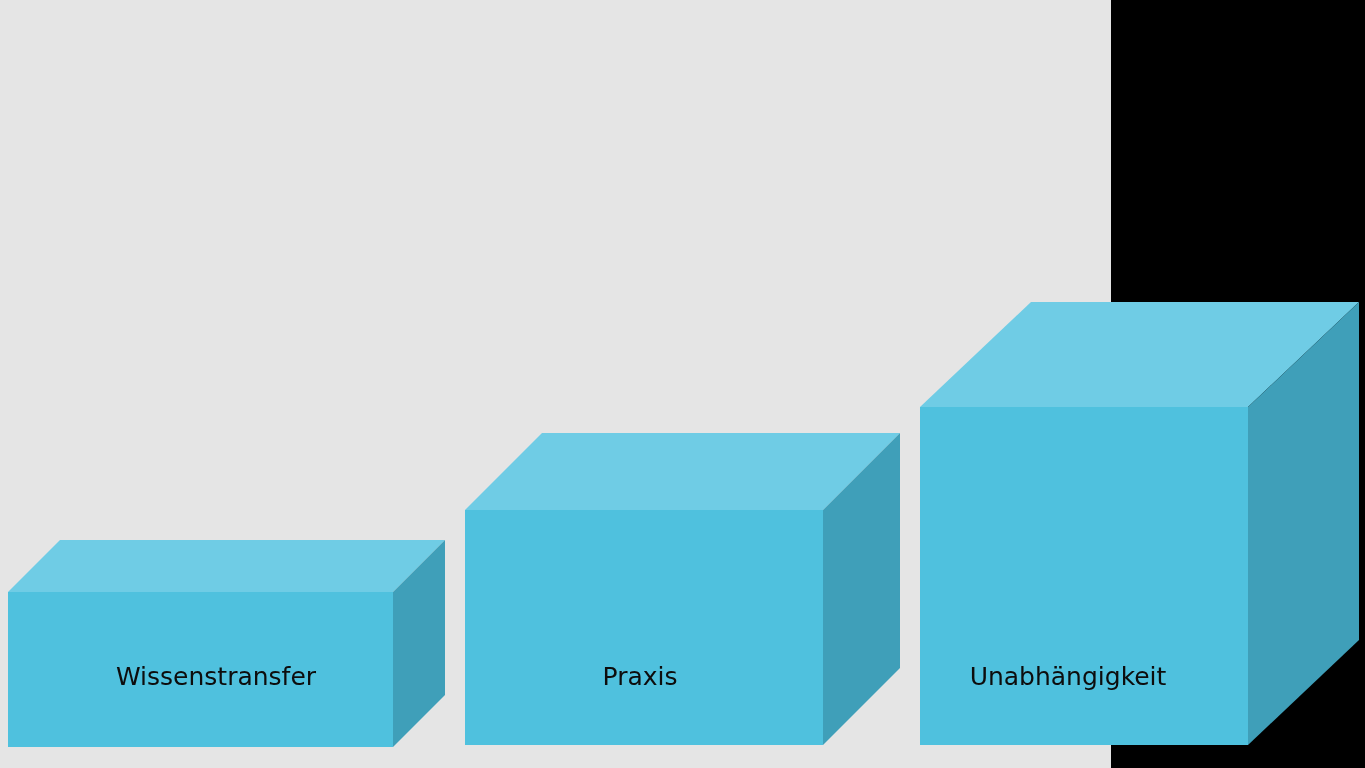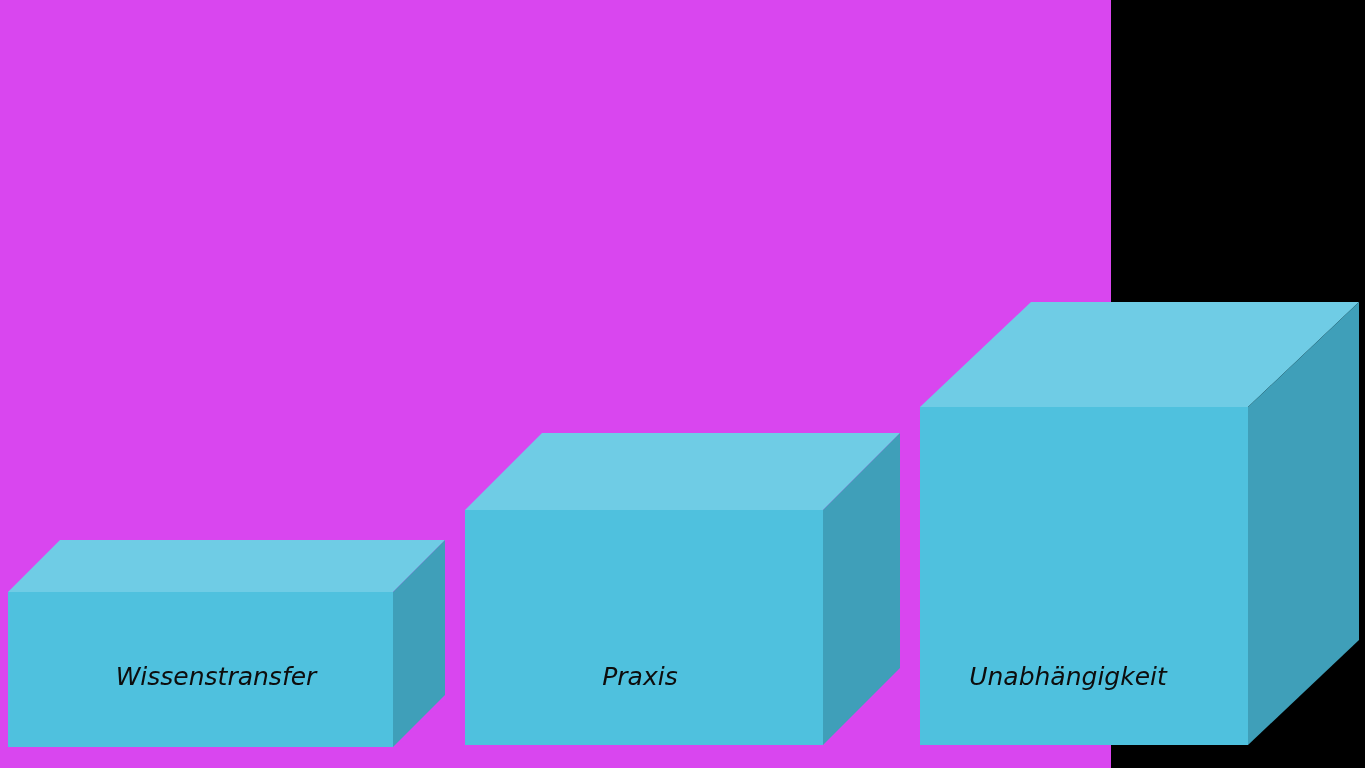--- a/index.html
+++ b/index.html
@@ -10,22 +10,21 @@
   body {
     width: 1365px;
     height: 768px;
     overflow: hidden;
     font-family: "DejaVu Sans", "Liberation Sans", sans-serif;
   }
   #chart-stage {
     position: relative;
     width: 1111px;
     height: 768px;
-    background: #d946ef;
-    font-style: italic;
+    background: #e5e5e5;
   }
   #bars-svg {
     position: absolute;
     top: 0;
     left: 0;
     width: 1365px;
     height: 768px;
     display: block;
   }
   .bar-label {

